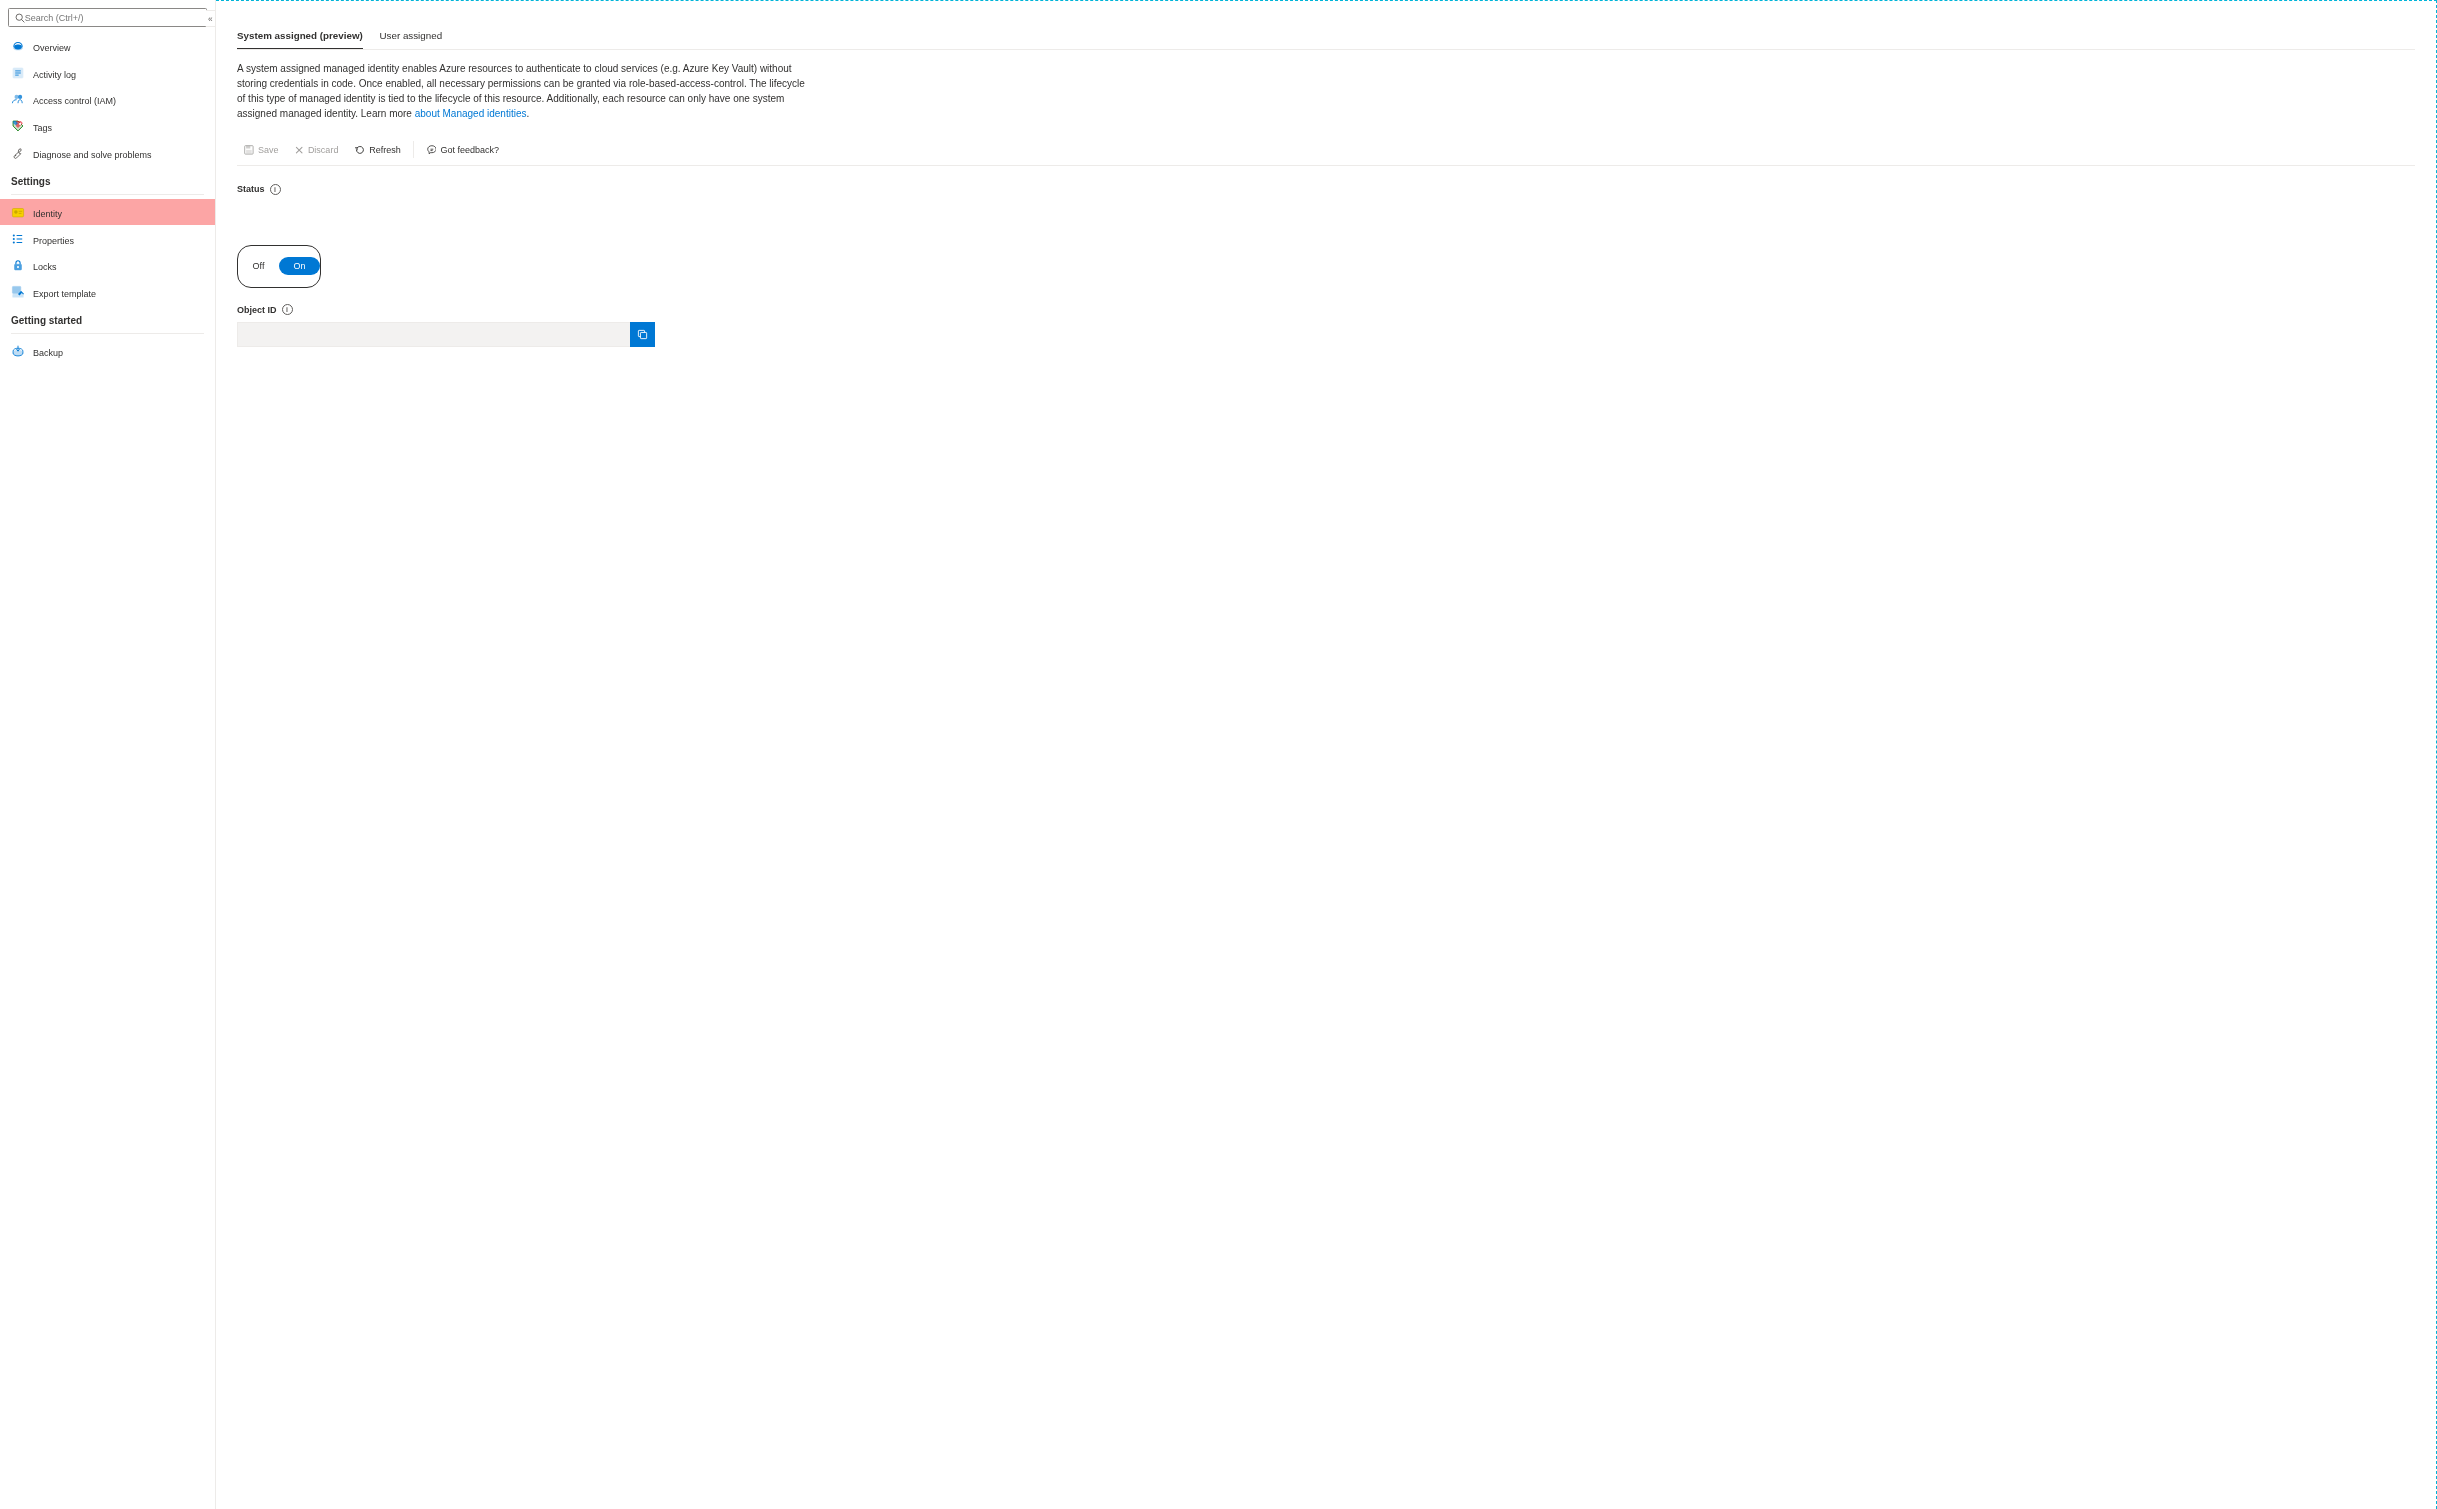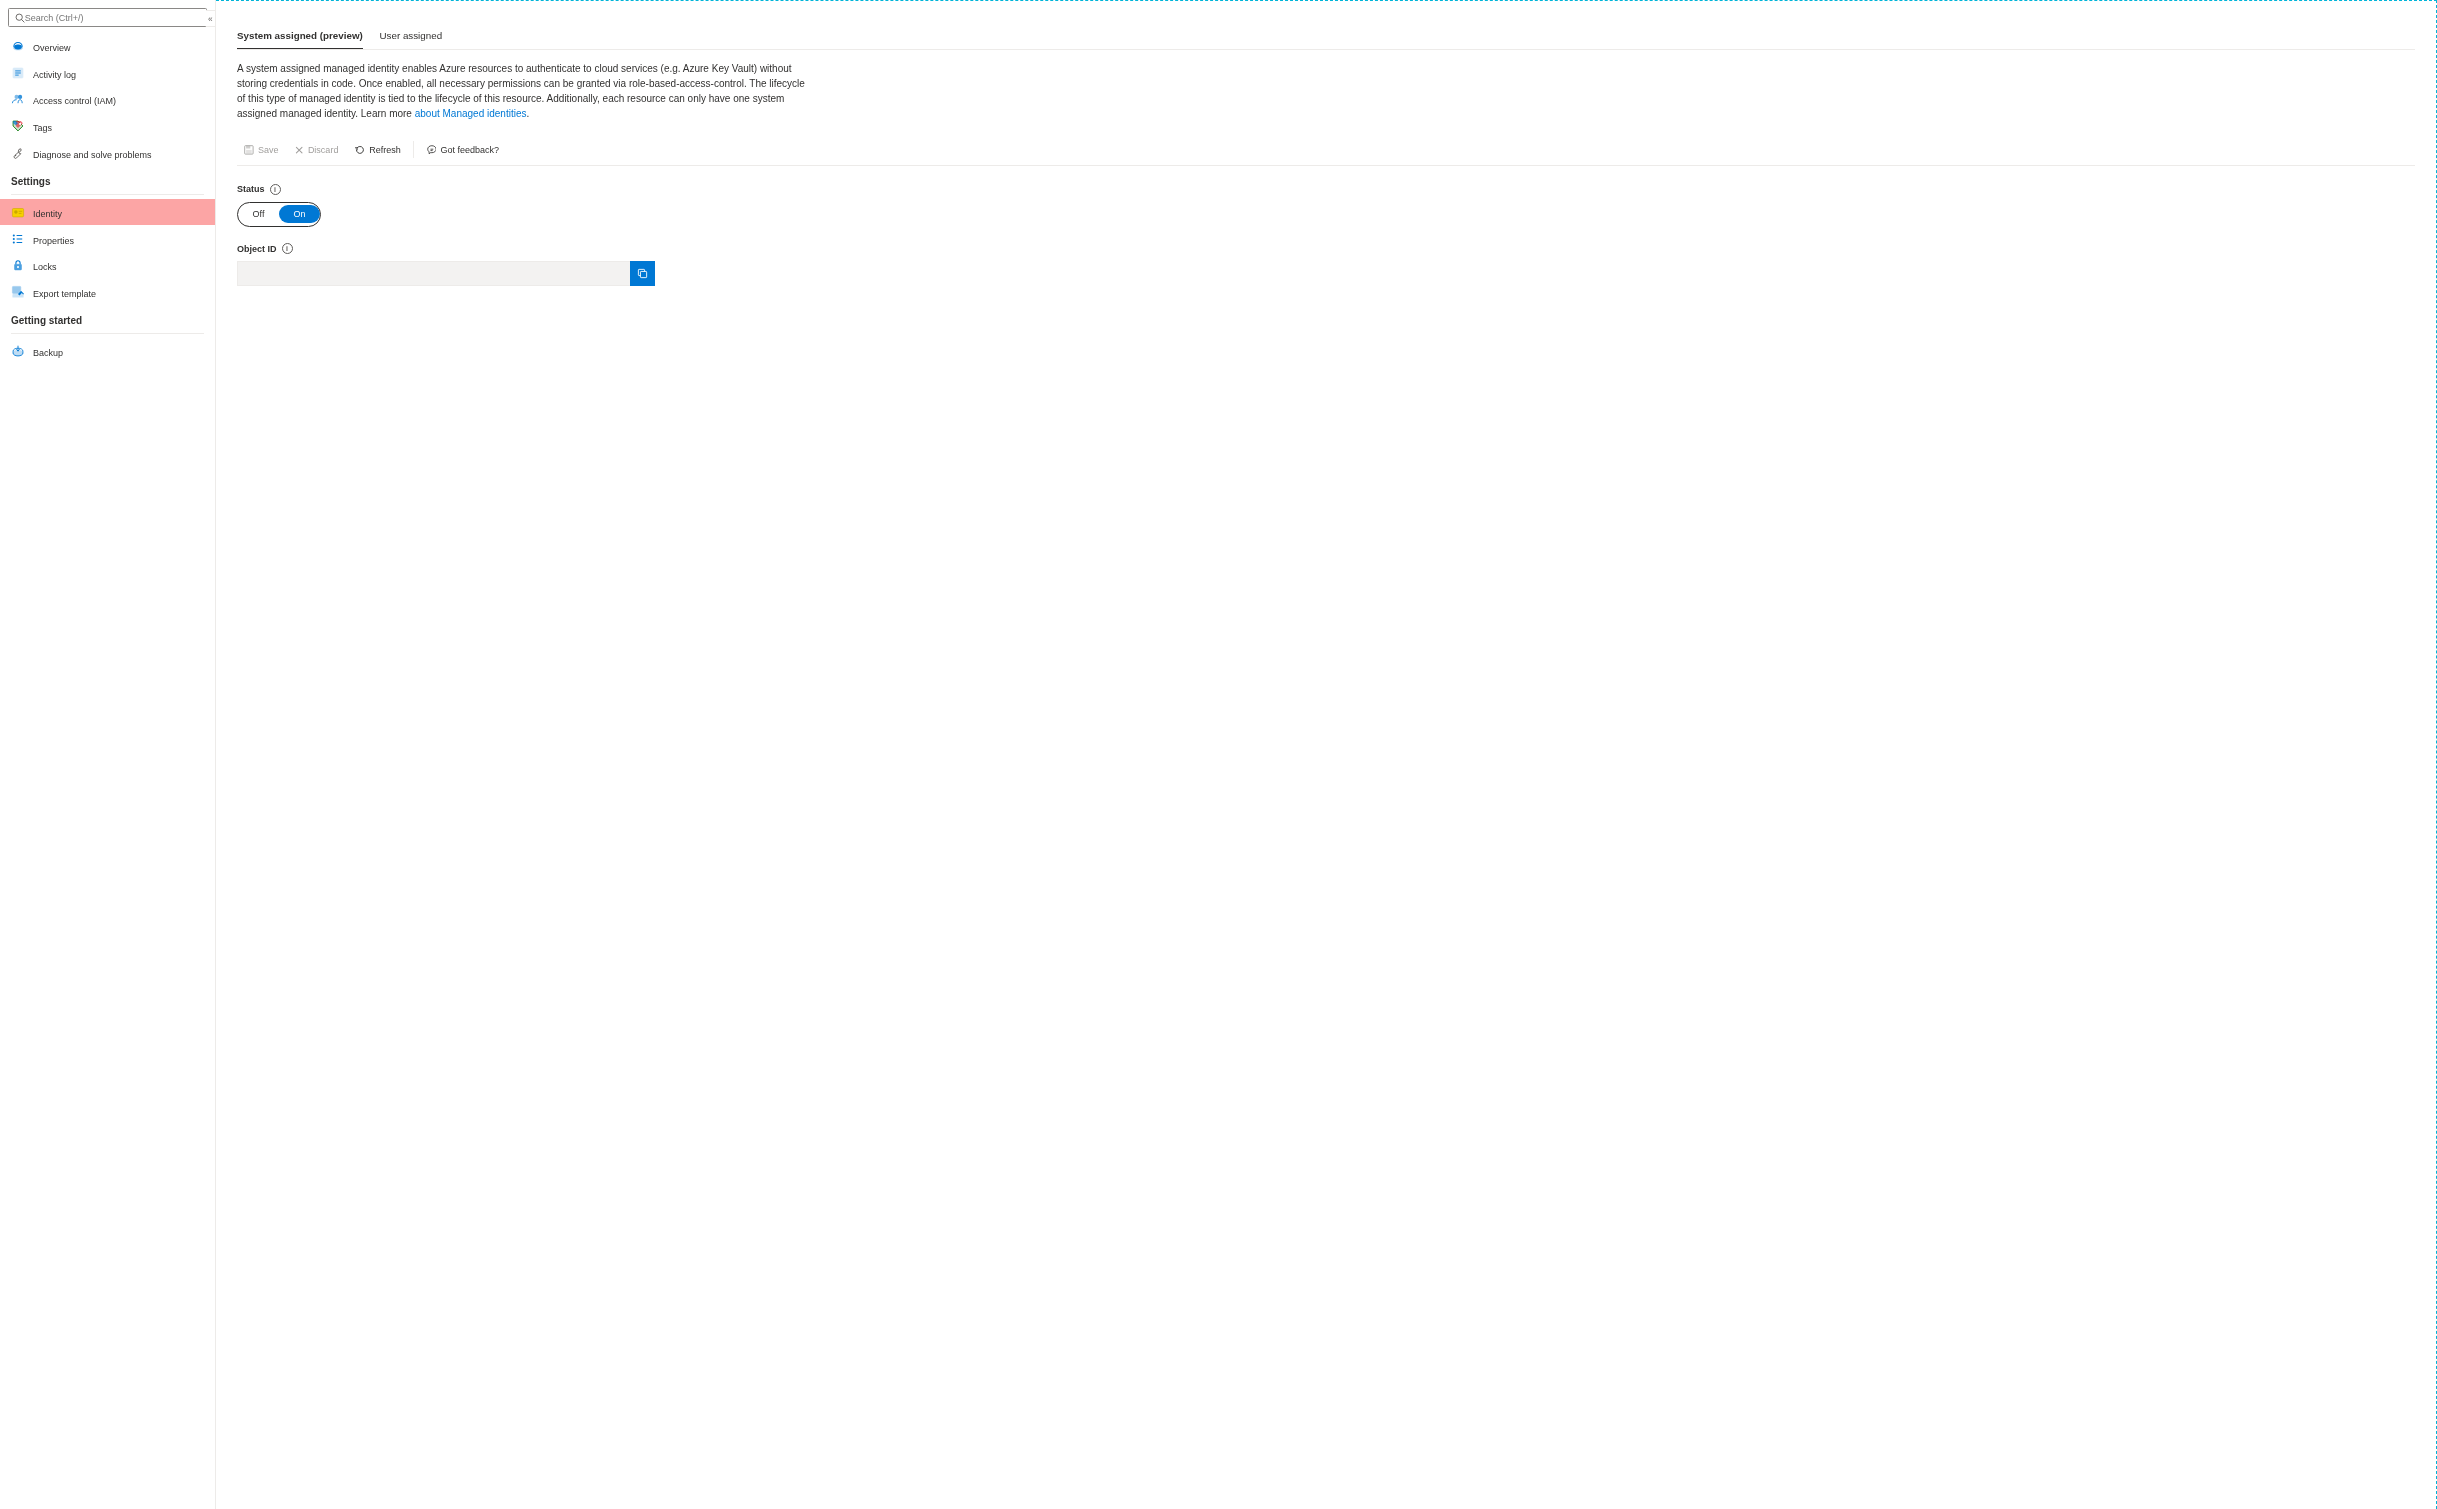--- a/index.html
+++ b/index.html
@@ -209,22 +209,23 @@
       margin-bottom: 16.7px;
     }
 
     .toggle-switch {
       display: flex;
       align-items: center;
       border: 1px solid #323130;
       border-radius: 14px;
       overflow: hidden;
       width: 84px;
-      height: 25px;
-      cursor: pointer;
+      height: 43px;
+      cursor: pointer;
+      margin-top: 43px;
     }
     .toggle-option {
       flex: 1;
       text-align: center;
       font-size: 9px;
       padding: 4.2px 0;
       border-radius: 12.5px;
       transition: all 0.2s;
     }
     .toggle-option.off {

